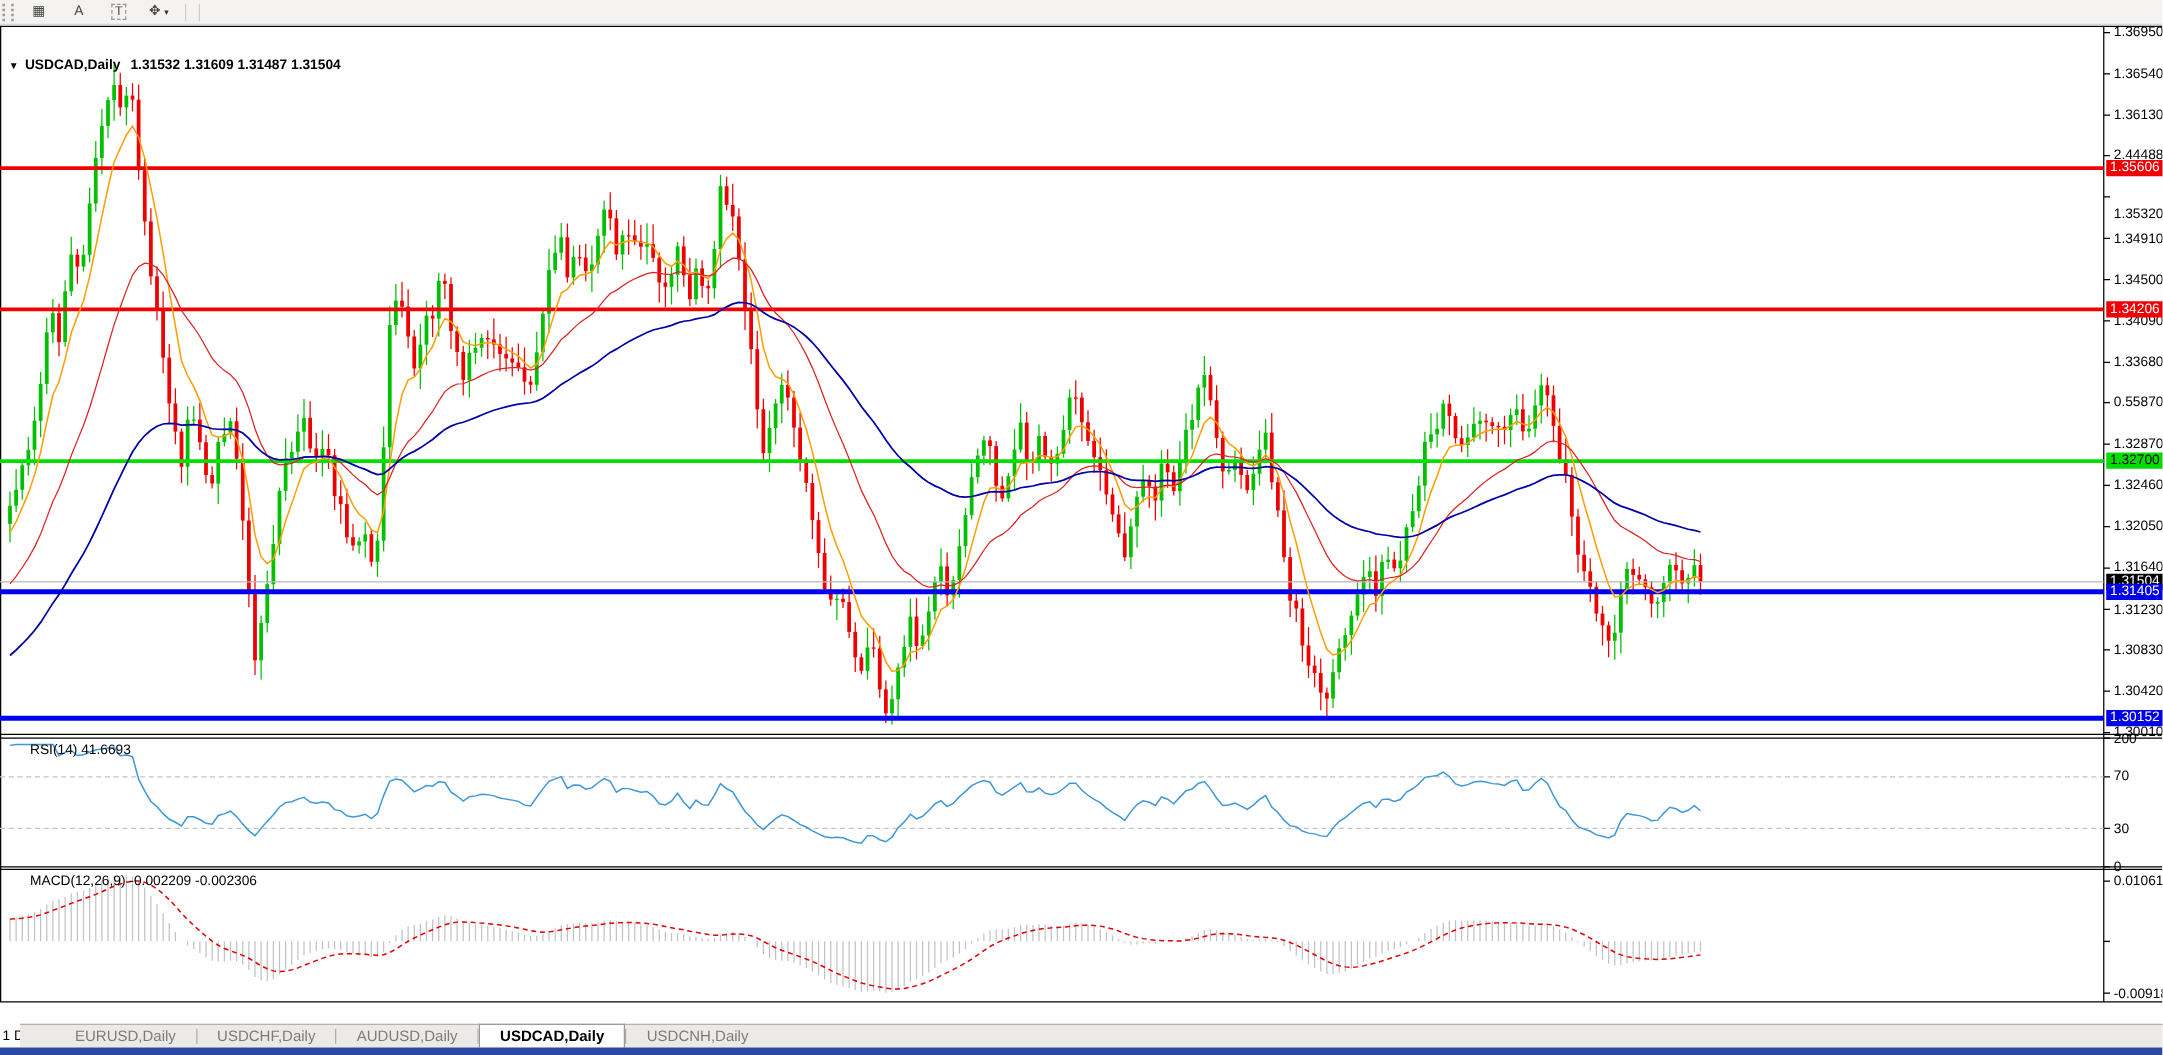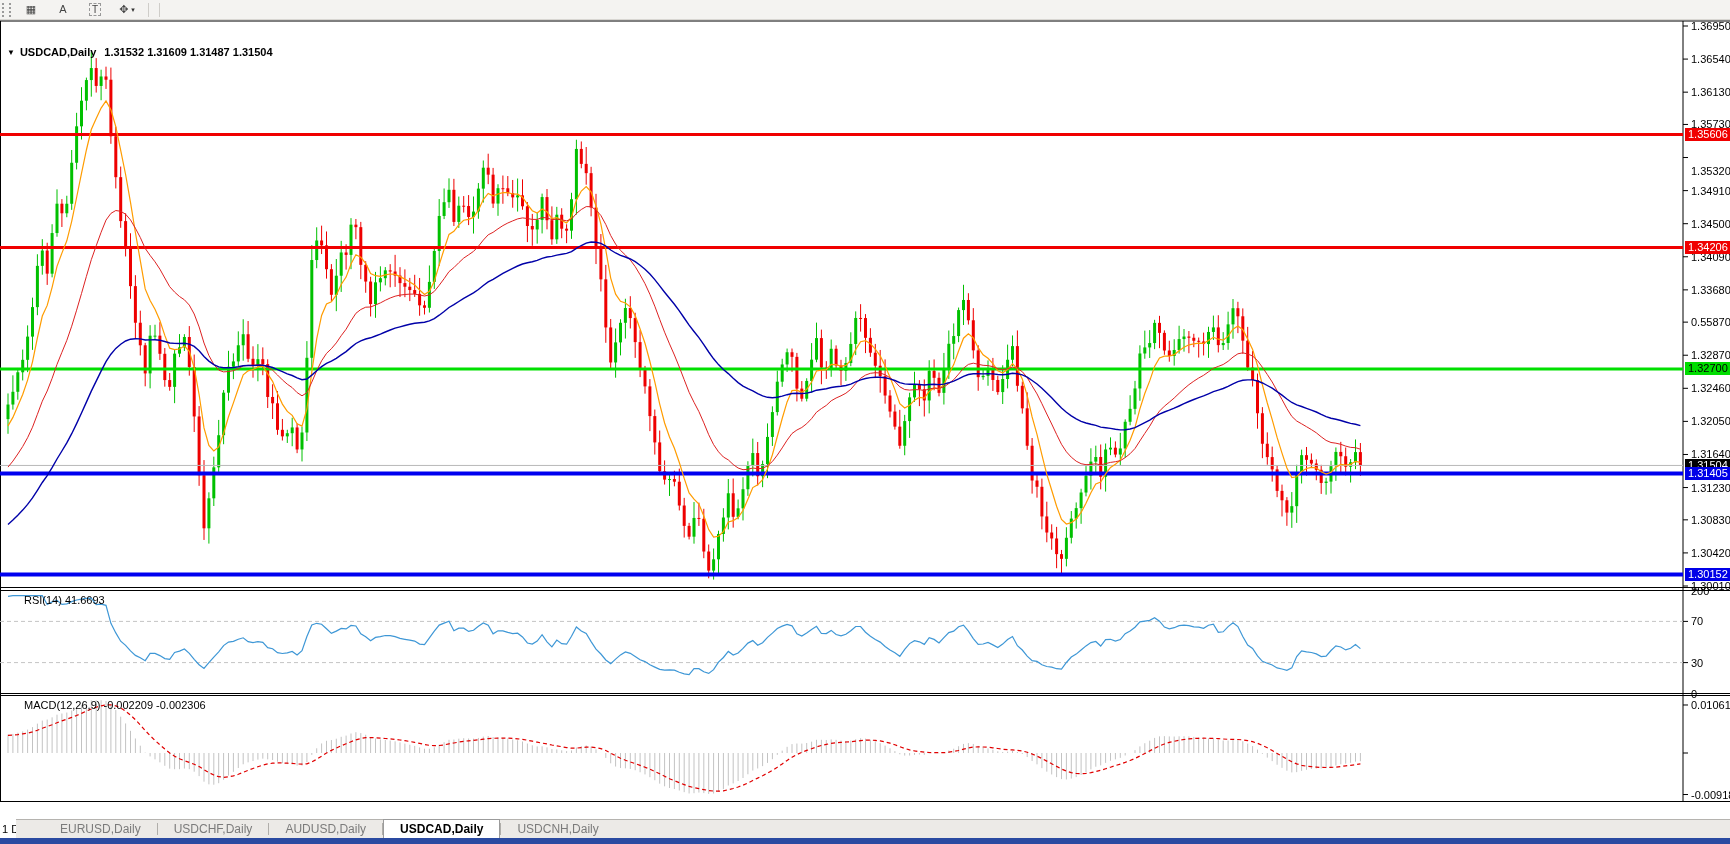--- a/index.html
+++ b/index.html
@@ -949,21 +949,21 @@
     <span class="quotes">1.31532 1.31609 1.31487 1.31504</span>
   </div>
 
   <div class="panel-label" style="top:574px;">RSI(14) 41.6693</div>
   <div class="panel-label" style="top:679px;">MACD(12,26,9) -0.002209 -0.002306</div>
 
   <div id="labels">
       <div class="ptick" style="left: 1691px; top: 0px;">1.36950</div>
       <div class="ptick" style="left: 1691px; top: 33.0836px;">1.36540</div>
       <div class="ptick" style="left: 1691px; top: 66.1671px;">1.36130</div>
-      <div class="ptick" style="left: 1691px; top: 98.4438px;">1.35730</div>
+      <div class="ptick" style="left: 1691px; top: 98.4438px;">2.44488</div>
       <div class="ptick" style="left: 1691px; top: 145px;">1.35320</div>
       <div class="ptick" style="left: 1691px; top: 164.611px;">1.34910</div>
       <div class="ptick" style="left: 1691px; top: 197.695px;">1.34500</div>
       <div class="ptick" style="left: 1691px; top: 230.778px;">1.34090</div>
       <div class="ptick" style="left: 1691px; top: 263.862px;">1.33680</div>
       <div class="ptick" style="left: 1691px; top: 296.138px;">0.55870</div>
       <div class="ptick" style="left: 1691px; top: 329.222px;">1.32870</div>
       <div class="ptick" style="left: 1691px; top: 362.305px;">1.32460</div>
       <div class="ptick" style="left: 1691px; top: 395.389px;">1.32050</div>
       <div class="ptick" style="left: 1691px; top: 428.473px;">1.31640</div>

